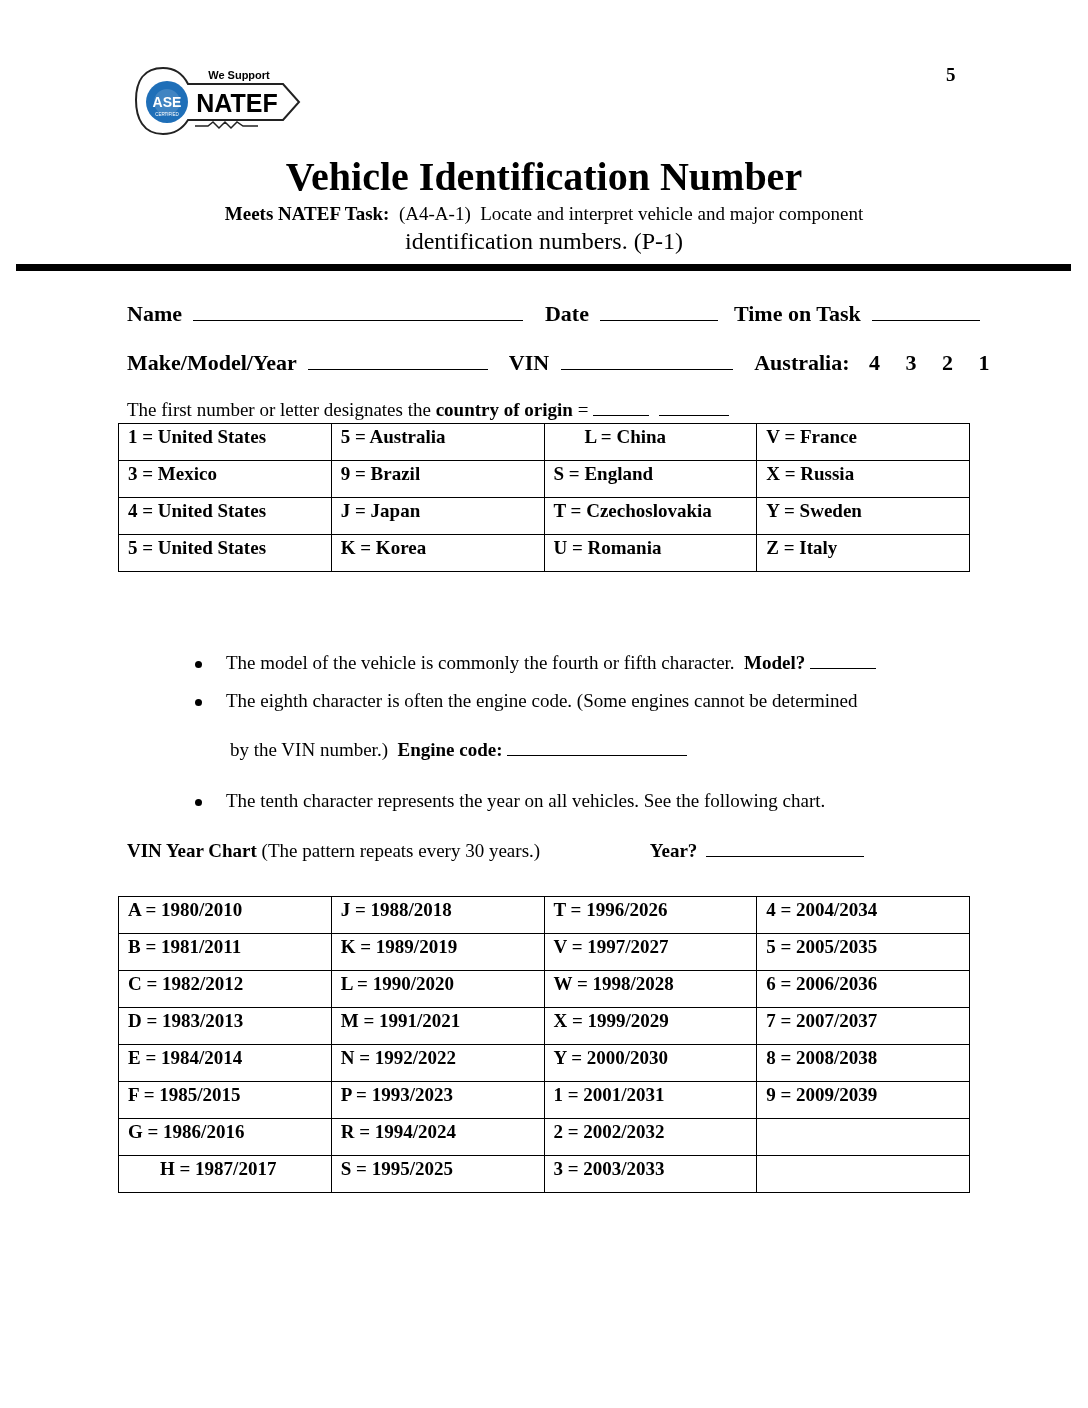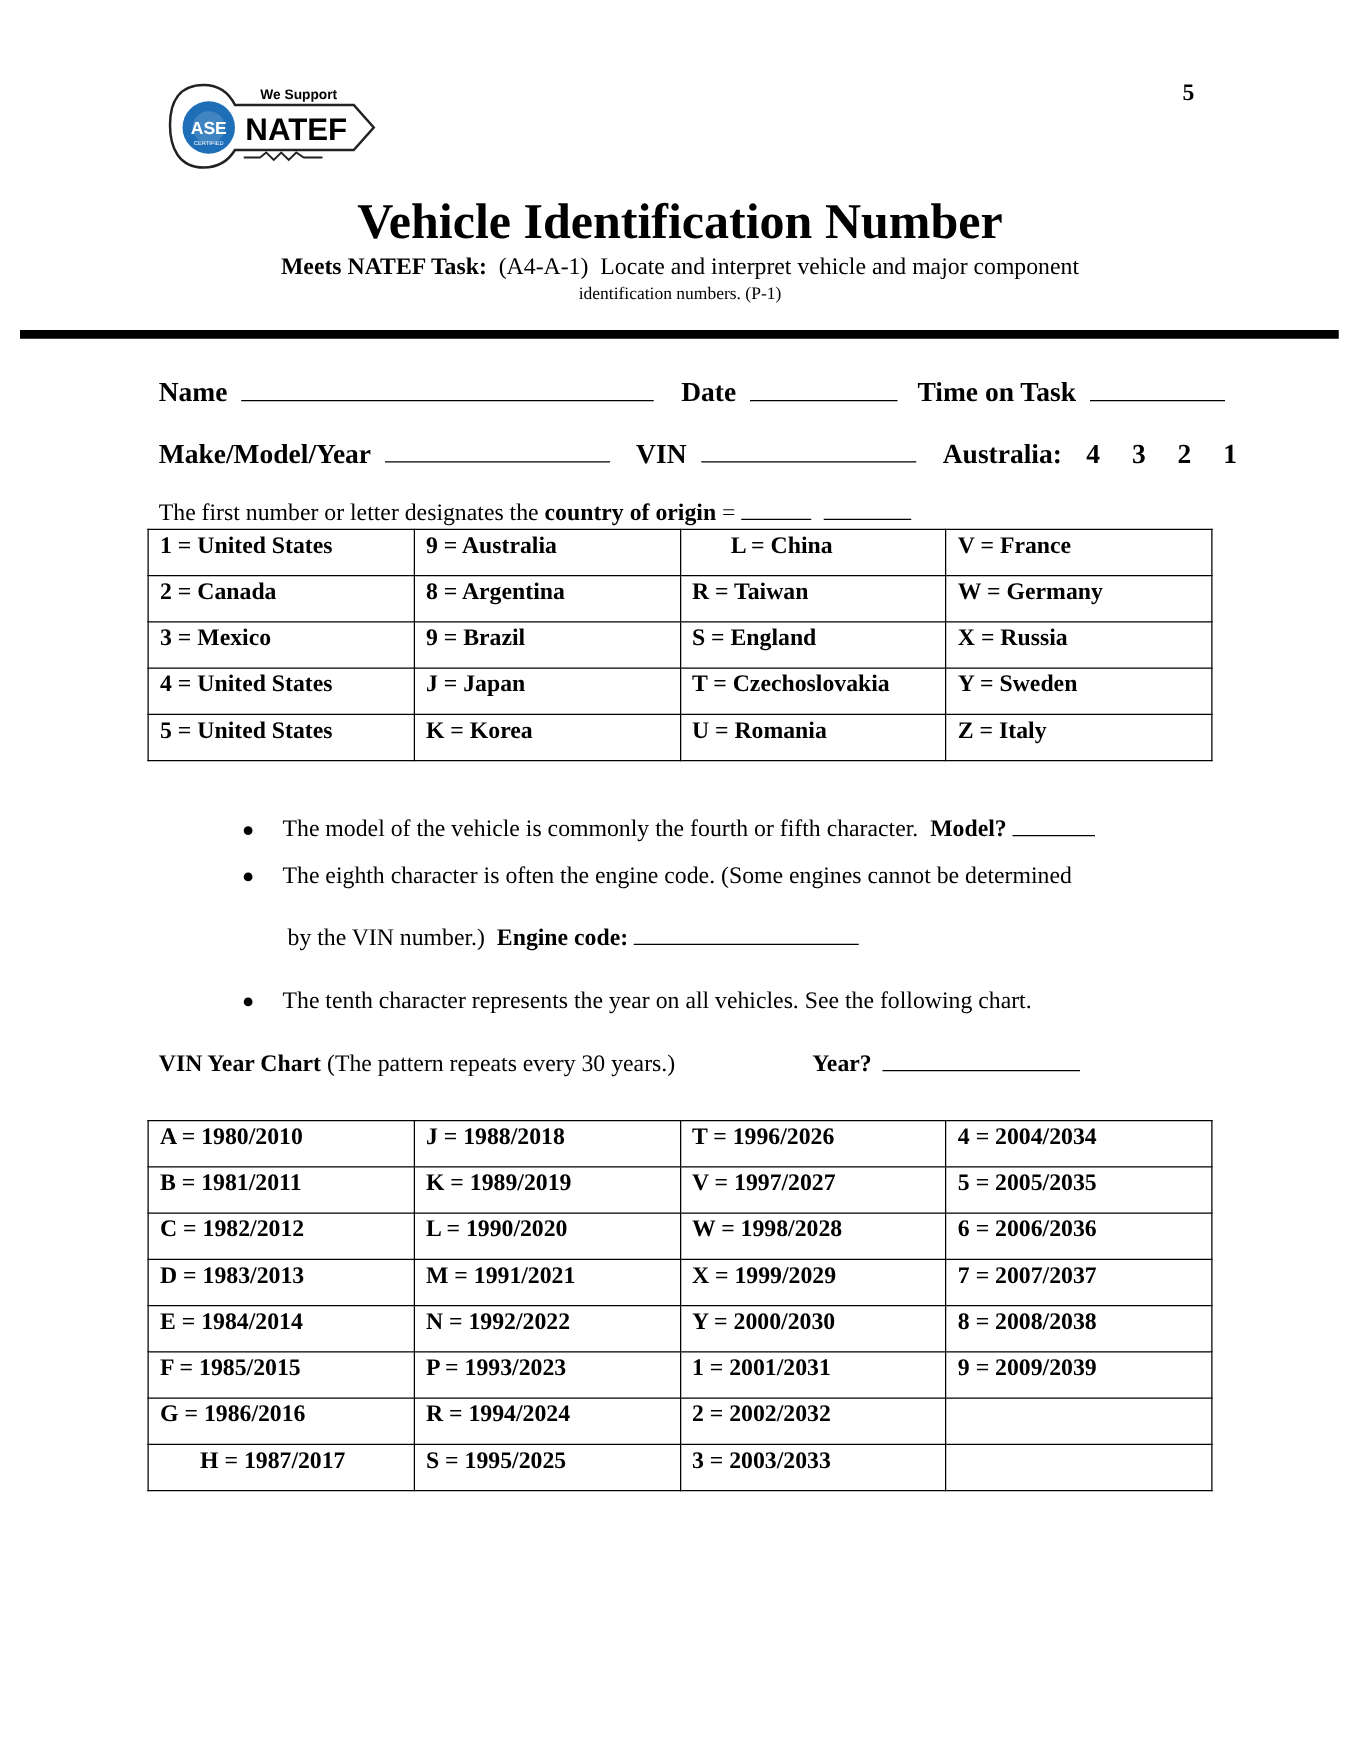--- a/index.html
+++ b/index.html
@@ -2,21 +2,21 @@
 <html><head>
 <meta charset="utf-8">
 <style>
   html, body { margin:0; padding:0; background:#fff; }
   body { width:1088px; height:1408px; position:relative; font-family:"Liberation Serif", "DejaVu Serif", serif; color:#000; overflow:hidden; }
   .abs { position:absolute; }
   #logo { left:133px; top:62px; width:170px; height:78px; }
   #page-num { left:946px; top:64px; font-size:19px; font-weight:bold; }
   #title { left:0; width:1088px; top:153px; text-align:center; font-size:40px; font-weight:bold; }
   #task1 { left:0; width:1088px; top:203px; text-align:center; font-size:19px; }
-  #task2 { left:0; width:1088px; top:228px; text-align:center; font-size:14px; }
+  #task2 { left:0; width:1088px; top:228px; text-align:center; font-size:24px; }
   #rule { left:16px; top:264px; width:1055px; height:7px; background:#000; }
   .field-row { position:absolute; font-size:22px; font-weight:bold; white-space:nowrap; }
   .blank { display:inline-block; border-bottom:1.5px solid #000; height:18px; vertical-align:baseline; }
   .lbl { display:inline-block; }
   #row1 { left:127px; top:301px; }
   #row2 { left:127px; top:350px; }
   #intro { left:127px; top:399px; font-size:19px; white-space:nowrap; }
   table.grid { position:absolute; border-collapse:collapse; font-size:19px;font-weight:bold; }
   table.grid td { border:1.5px solid #000; padding:0 9px; vertical-align:top; height:36px; line-height:25px; }
   #country-table { left:118px; top:423px; width:852px; }
@@ -75,29 +75,23 @@
 </div>
 
 <div id="intro" class="abs">
   <span style="white-space:pre">The first number or letter designates the </span><b>country of origin</b><span style="white-space:pre"> = </span><span class="blank" style="width:56px; height:16px;"></span><span class="blank" style="width:70px; height:16px; margin-left:10px;"></span>
 </div>
 
 <table id="country-table" class="grid">
   <tbody id="country-body">
       <tr>
         <td style="width: 25%;">1 = United States</td>
-        <td style="width: 25%;">9 = Australia</td>
+        <td style="width: 25%;">5 = Australia</td>
         <td style="width: 25%; padding-left: 40px;">L = China</td>
         <td style="width: 25%;">V = France</td>
-      </tr>
-      <tr>
-        <td style="width: 25%;">2 = Canada</td>
-        <td style="width: 25%;">8 = Argentina</td>
-        <td style="width: 25%;">R = Taiwan</td>
-        <td style="width: 25%;">W = Germany</td>
       </tr>
       <tr>
         <td style="width: 25%;">3 = Mexico</td>
         <td style="width: 25%;">9 = Brazil</td>
         <td style="width: 25%;">S = England</td>
         <td style="width: 25%;">X = Russia</td>
       </tr>
       <tr>
         <td style="width: 25%;">4 = United States</td>
         <td style="width: 25%;">J = Japan</td>

